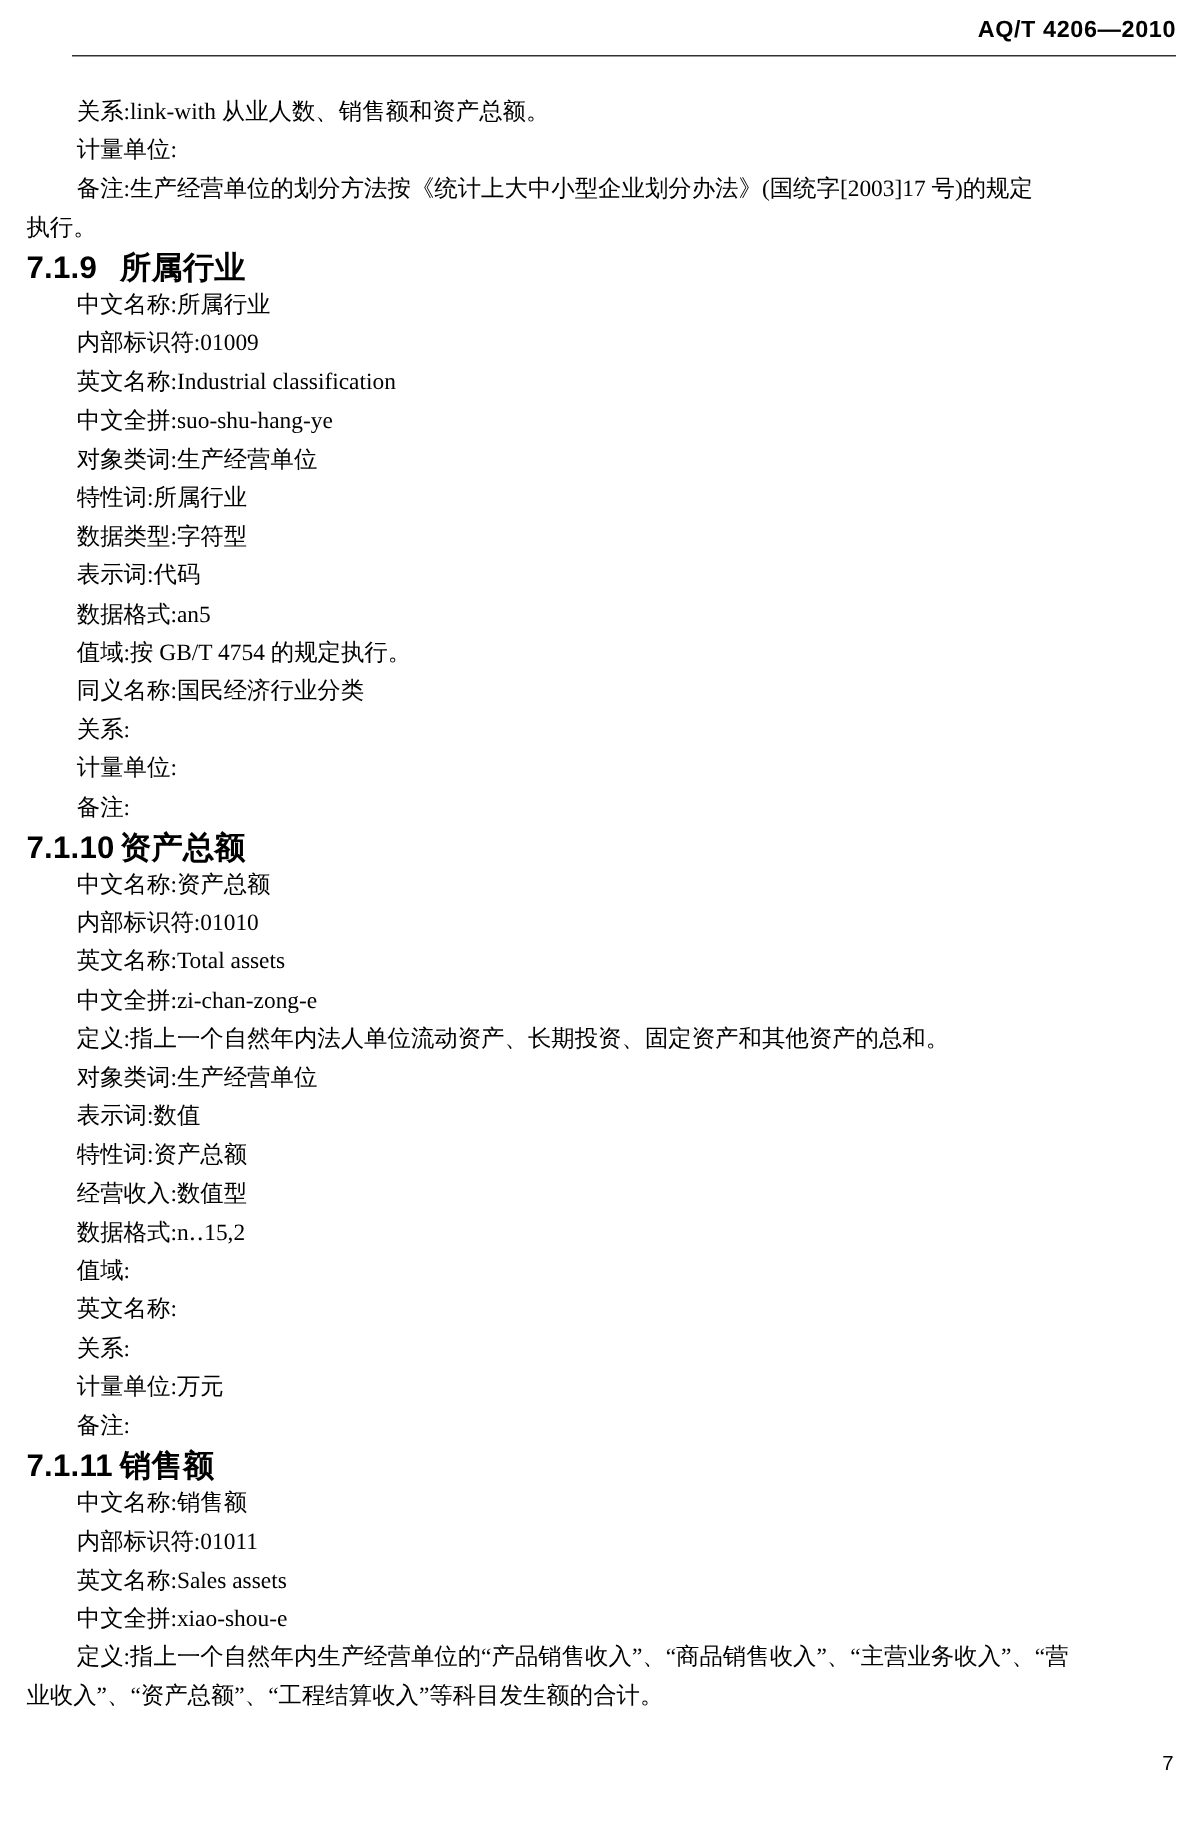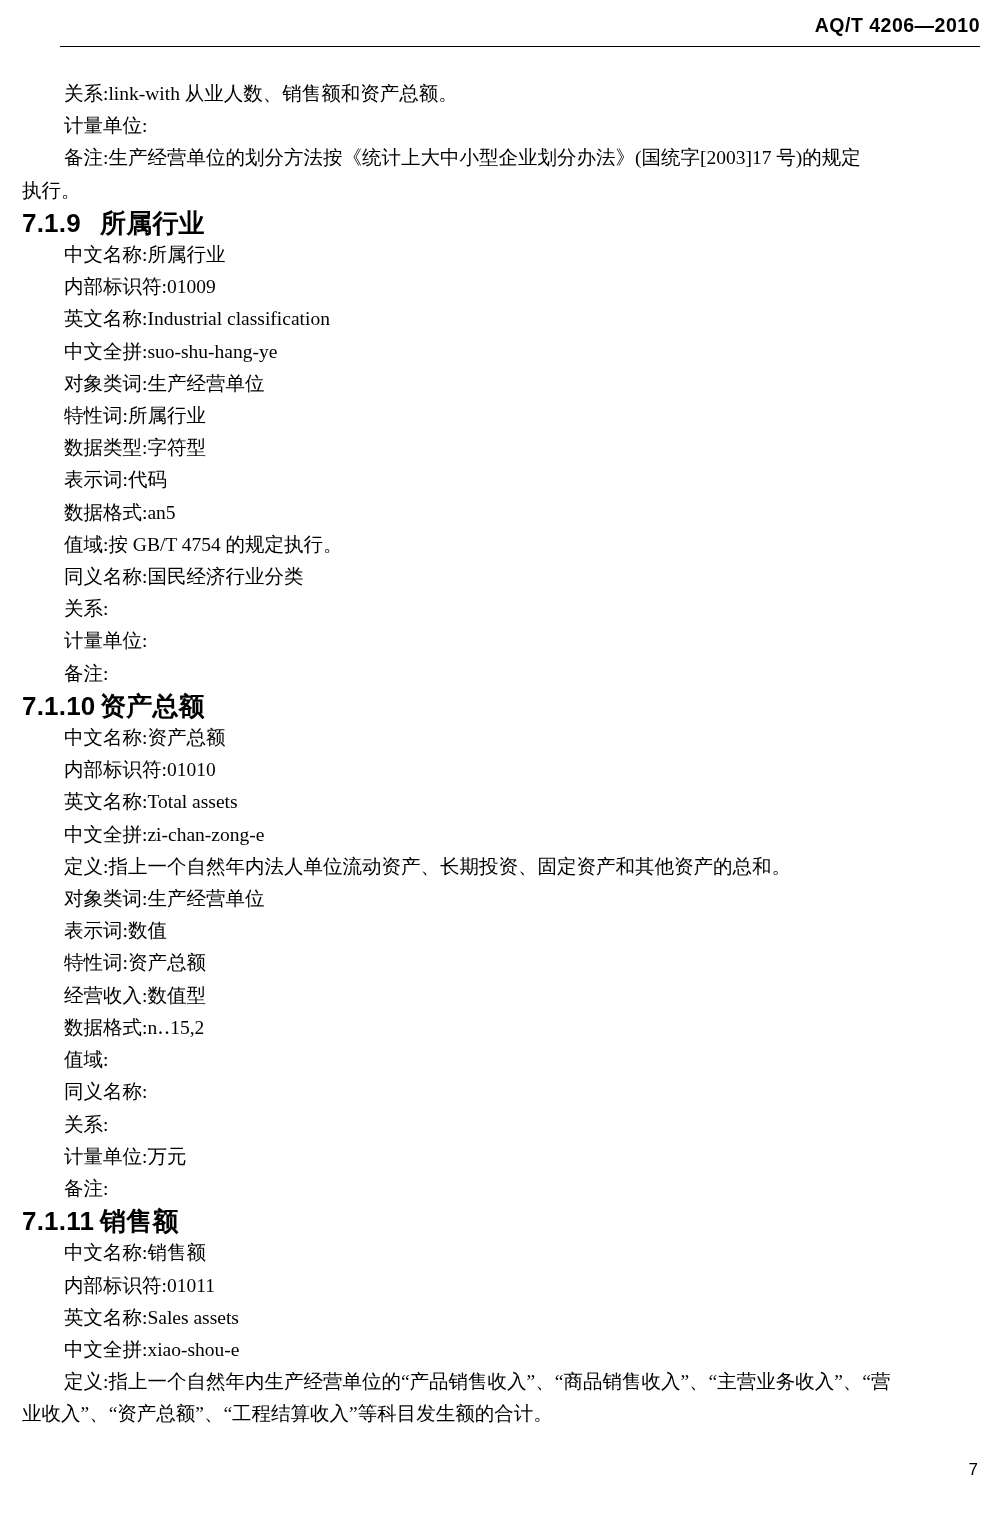--- a/index.html
+++ b/index.html
@@ -124,21 +124,21 @@
     <div class="line indent1">内部标识符:01010</div>
     <div class="line indent1">英文名称:Total assets</div>
     <div class="line indent1">中文全拼:zi-chan-zong-e</div>
     <div class="line indent1">定义:指上一个自然年内法人单位流动资产、长期投资、固定资产和其他资产的总和。</div>
     <div class="line indent1">对象类词:生产经营单位</div>
     <div class="line indent1">表示词:数值</div>
     <div class="line indent1">特性词:资产总额</div>
     <div class="line indent1">经营收入:数值型</div>
     <div class="line indent1">数据格式:n‥15,2</div>
     <div class="line indent1">值域:</div>
-    <div class="line indent1">同义名称:</div>
+    <div class="line indent1">英文名称:</div>
     <div class="line indent1">关系:</div>
     <div class="line indent1">计量单位:万元</div>
     <div class="line indent1">备注:</div>
 
     <div class="heading">
       <span class="num">7.1.11</span><span>销售额</span>
     </div>
     <div class="line indent1">中文名称:销售额</div>
     <div class="line indent1">内部标识符:01011</div>
     <div class="line indent1">英文名称:Sales assets</div>

